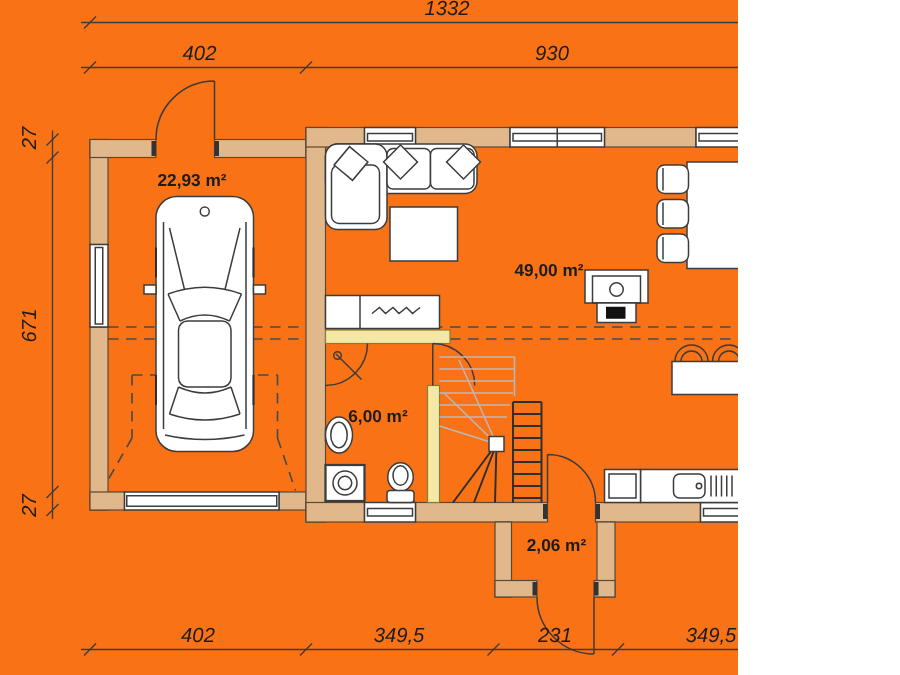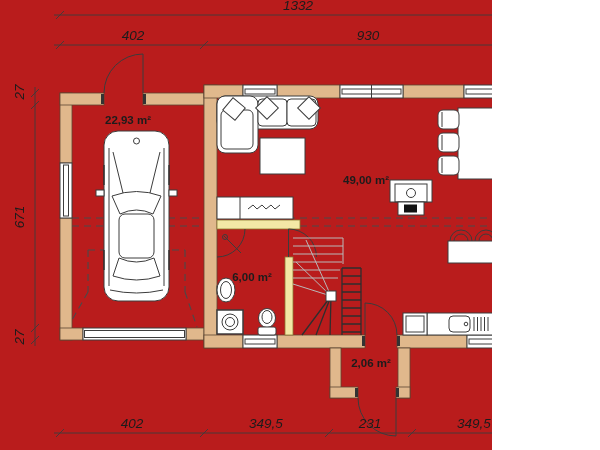--- a/index.html
+++ b/index.html
@@ -1,16 +1,16 @@
 <!DOCTYPE html>
 <html style="--wall-fill: #e0b88c; --wall-stroke: #5c4733; --partition-fill: #f3e8a6; --line: #3c3c3c;"><head>
 <meta charset="utf-8">
 <style>
   html,body{margin:0;padding:0;background:#fff;}
-  #stage{position:relative;width:492px;height:450px;background:#b91c1c;overflow:hidden;
+  #stage{position:relative;width:492px;height:450px;background:#f97316;overflow:hidden;
          font-family:"Liberation Sans",sans-serif;}
   svg{position:absolute;left:0;top:0;}
   .w   {fill:var(--wall-fill,#e0b88c);stroke:var(--wall-stroke,#5c4733);stroke-width:.8;}
   .yw  {fill:var(--partition-fill,#f3e8a6);stroke:#8a7a33;stroke-width:.8;}
   .ln  {stroke:var(--line,#3c3c3c);fill:none;stroke-width:1;}
   .f   {fill:#fff;stroke:var(--line,#3c3c3c);stroke-width:1;}
   .f2  {fill:#fff;stroke:var(--line,#3c3c3c);stroke-width:1.5;}
   .lt  {stroke:#b9b9b9;fill:none;stroke-width:1;}
   .dk  {stroke:#2e2e2e;fill:none;stroke-width:1.3;}
   .dash{stroke:#4a4a4a;fill:none;stroke-width:1.1;stroke-dasharray:7 5;}

